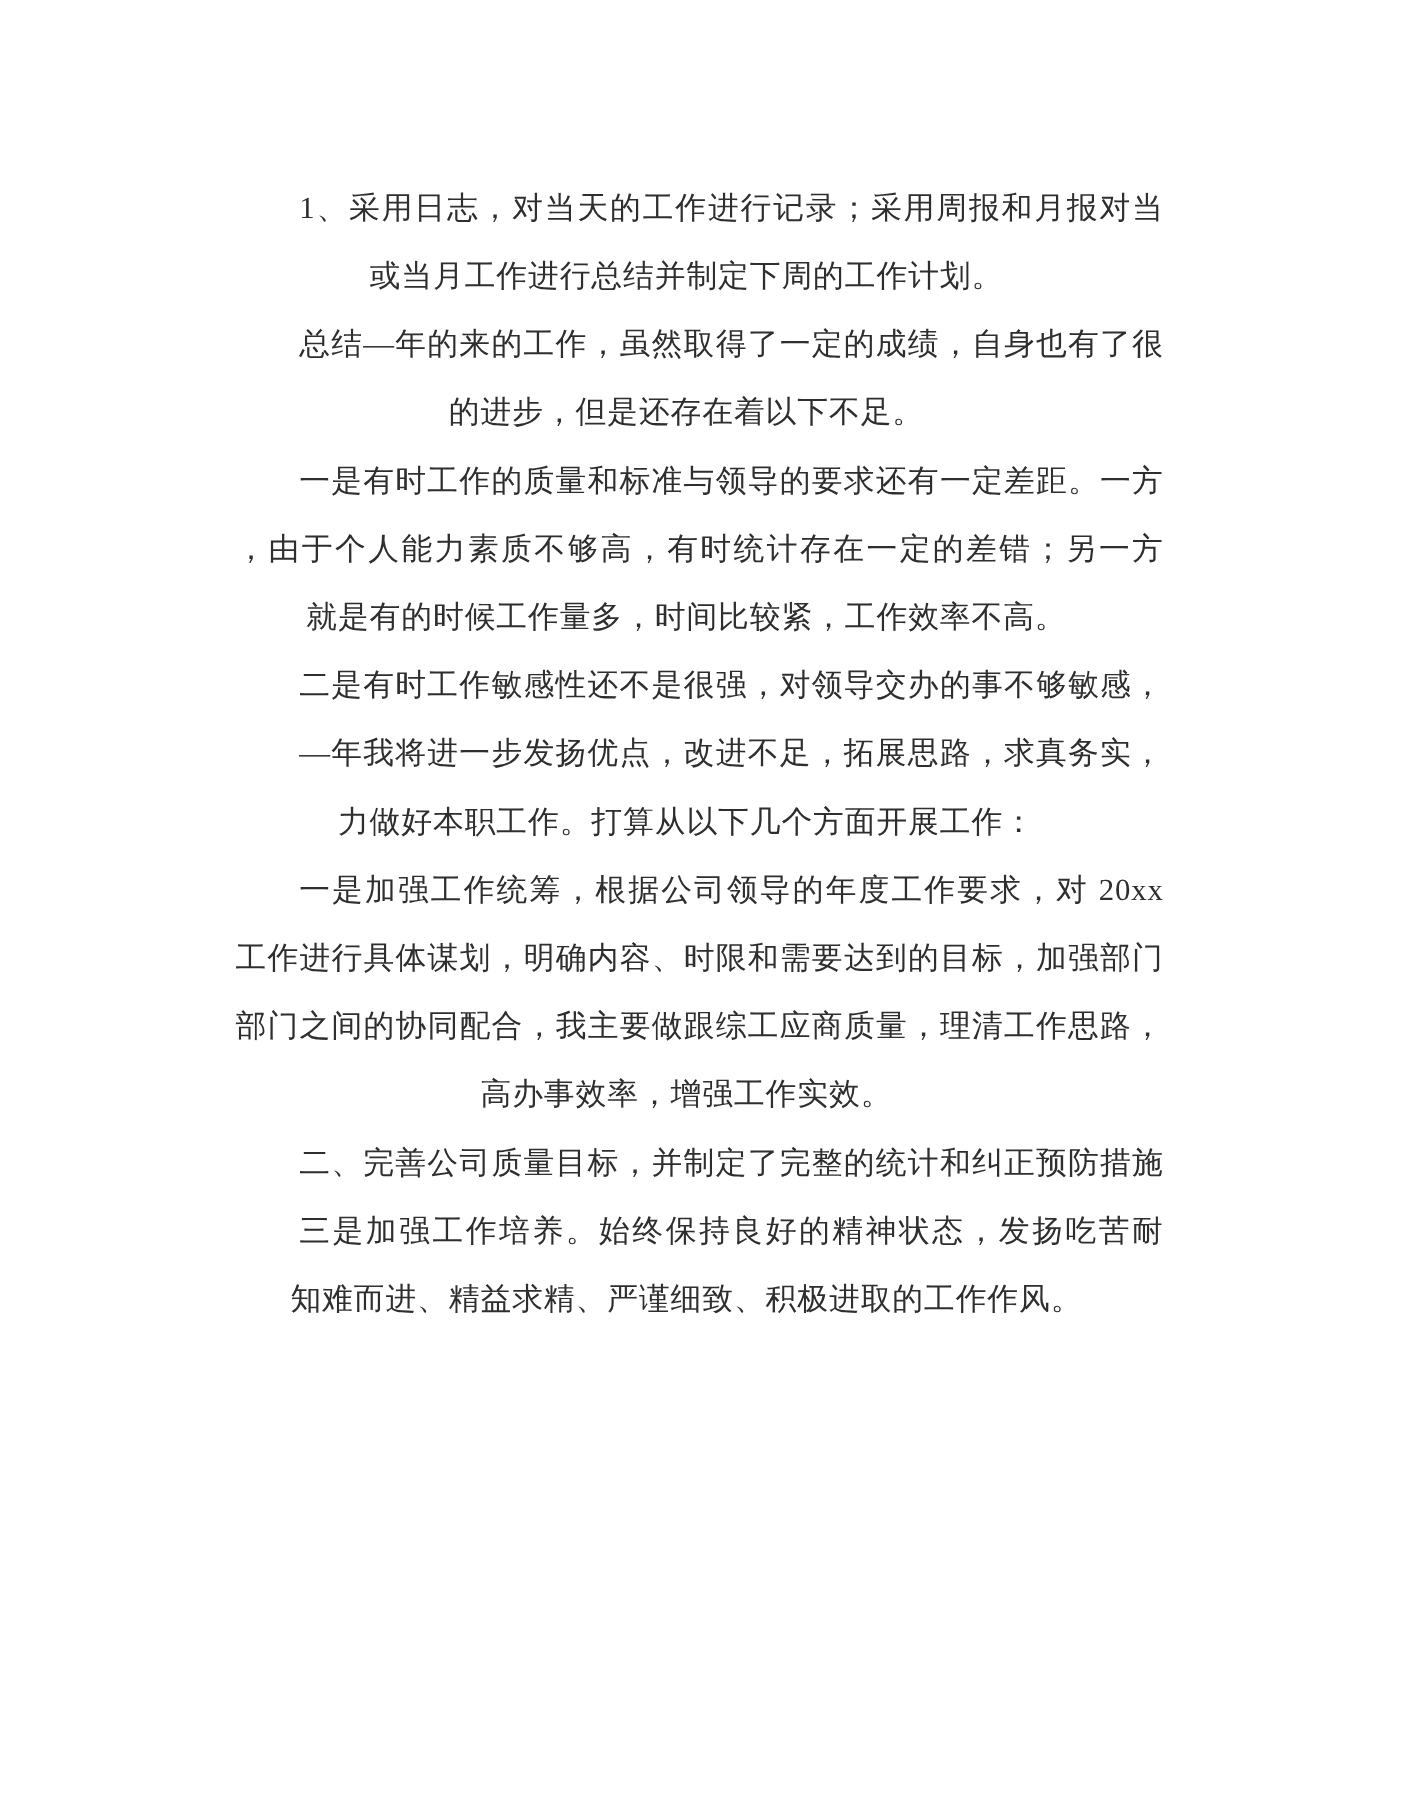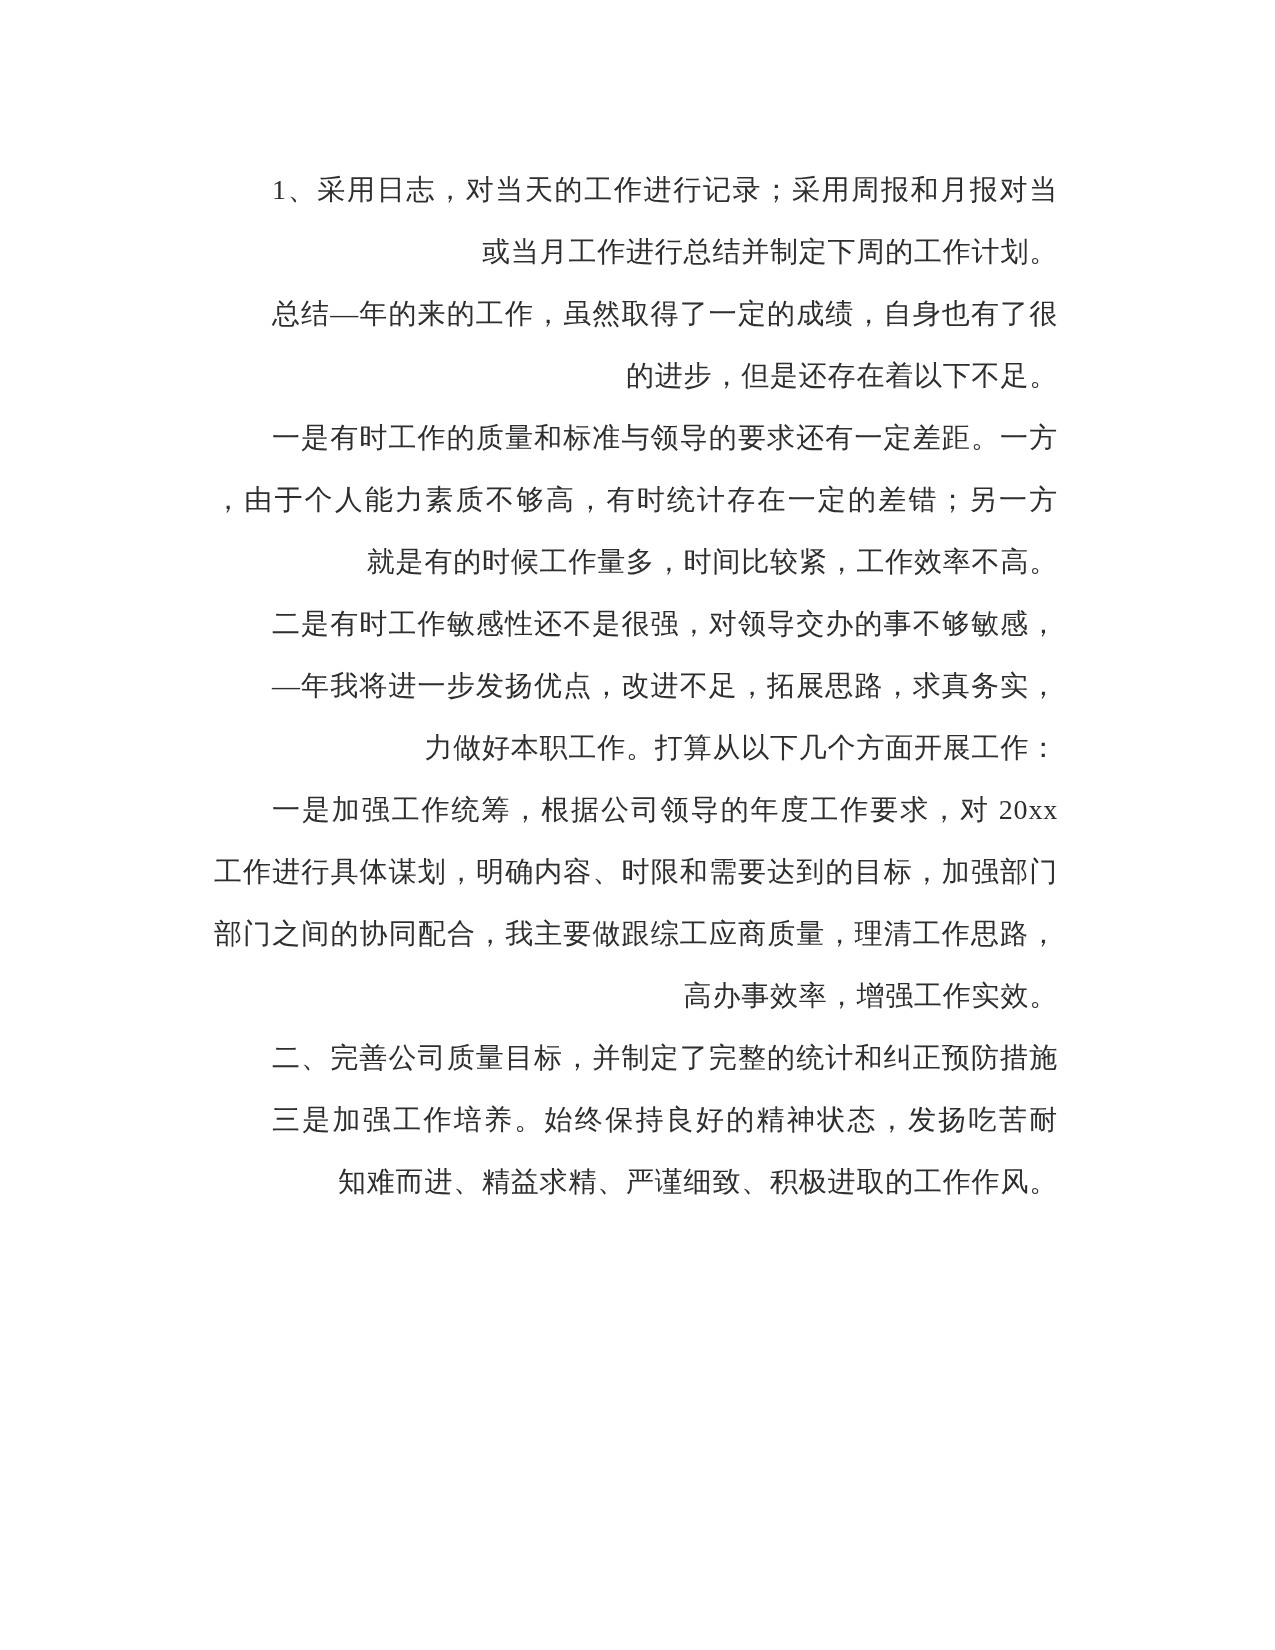--- a/index.html
+++ b/index.html
@@ -21,21 +21,21 @@
     width: 868px;
   }
   .line {
     height: 62px;
     line-height: 62px;
     font-size: 28px;
     letter-spacing: 0.8px;
     color: #2e2e2e;
     font-family: "Liberation Serif", "DejaVu Serif", serif;
     font-weight: 400;
-    text-align: right;
+    text-align: center;
     white-space: normal;
     overflow: hidden;
   }
   .line.indent {
     padding-left: 58px;
   }
   .line.fill {
     text-align: justify;
     text-align-last: justify;
     margin-left: 24px;

